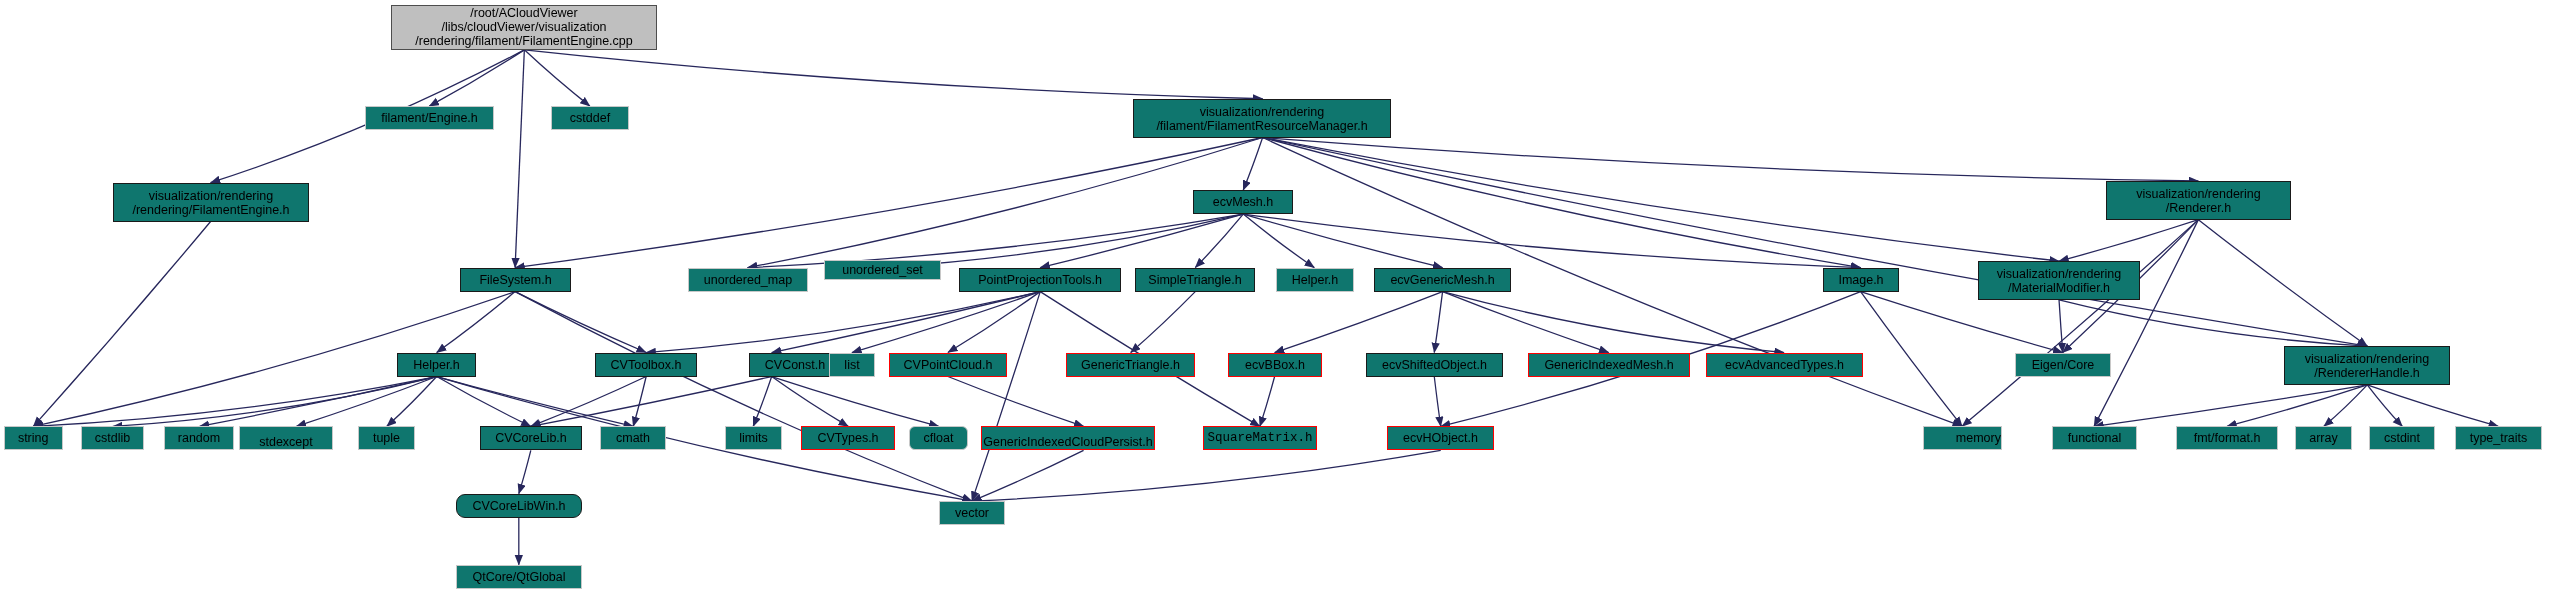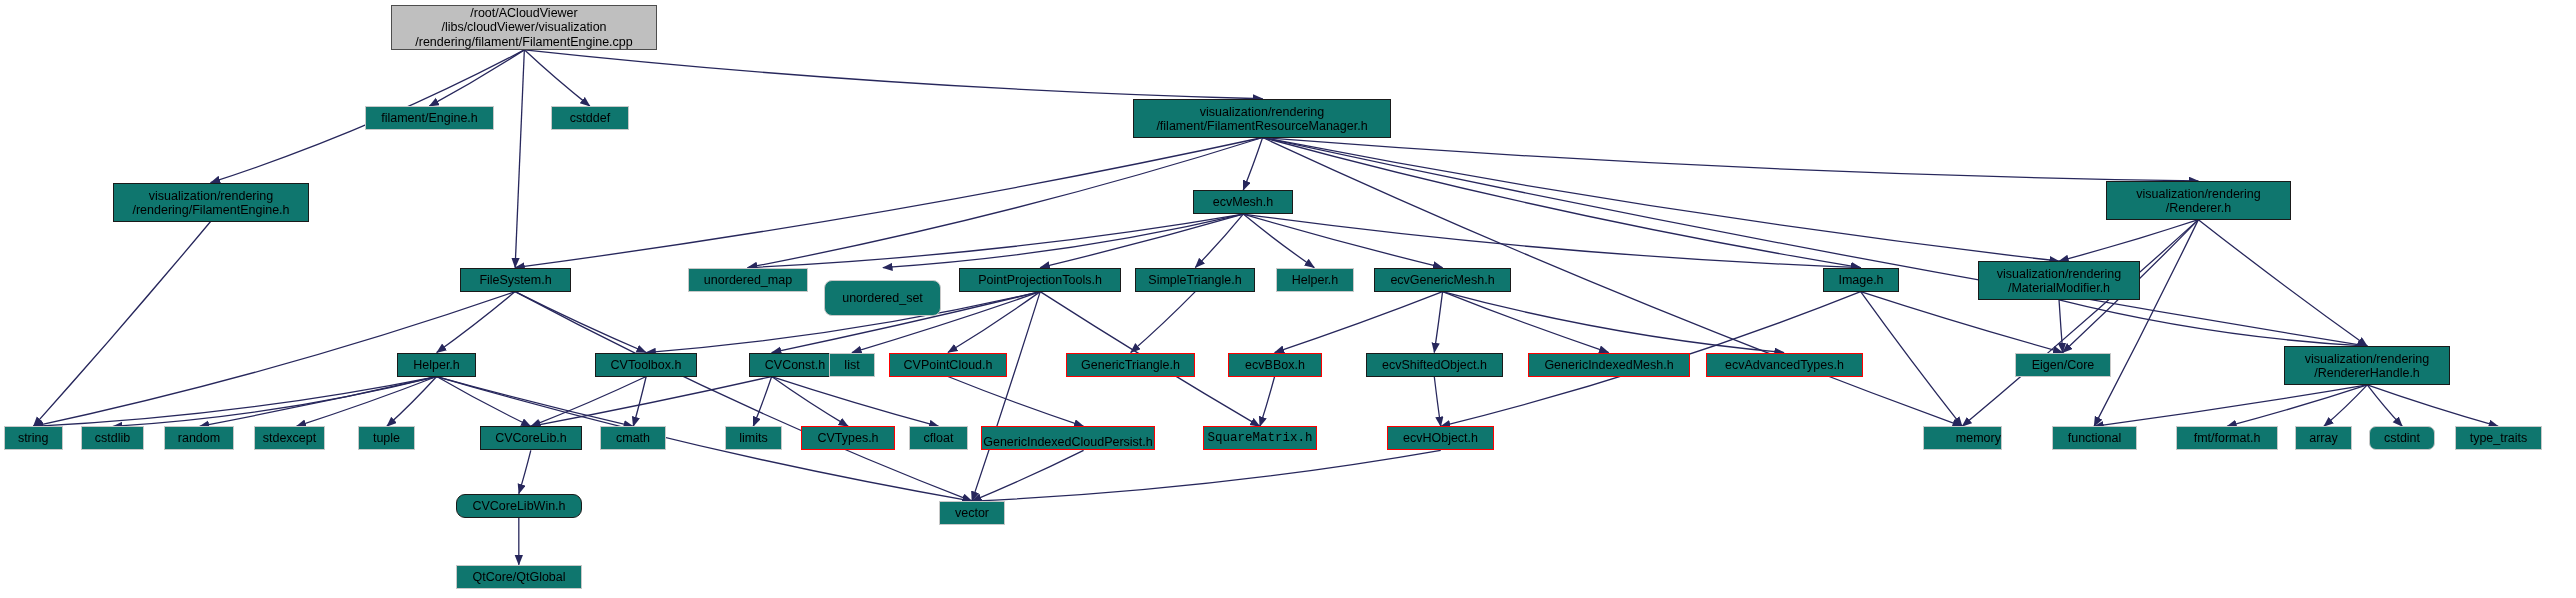--- a/index.html
+++ b/index.html
@@ -94,30 +94,30 @@
         <path d="M2565,417 Q2541.923,441.5 2518,462" marker-end="url(#arrow)"></path>
         <path d="M2565,417 Q2583.658,441.5 2603,462" marker-end="url(#arrow)"></path>
         <path d="M2565,417 Q2634.722,441.5 2707,462" marker-end="url(#arrow)"></path>
         <path d="M2565,417 Q2419.664,441.5 2269,462" marker-end="url(#arrow)"></path>
         <path d="M228,240 Q133.728,353 36,462" marker-end="url(#arrow)"></path>
         <path d="M1174,488 Q1114.589,517.5 1053,543" marker-end="url(#arrow)"></path>
         <path d="M1561,488 Q1311.572,531.5 1053,543" marker-end="url(#arrow)"></path>
       </g>
   </svg>
   <div id="node-layer">
-      <div class="node root" style="left: 391px; top: 4.6px; width: 266px; height: 45px; justify-content: space-between;"><span class="ln">/root/ACloudViewer</span><span class="ln">/libs/cloudViewer/visualization</span><span class="ln">/rendering/filament/FilamentEngine.cpp</span></div>
+      <div class="node root" style="left: 391px; top: 4.6px; width: 266px; height: 45px;"><span class="ln">/root/ACloudViewer</span><span class="ln">/libs/cloudViewer/visualization</span><span class="ln">/rendering/filament/FilamentEngine.cpp</span></div>
       <div class="node plain" style="left: 365px; top: 106px; width: 129px; height: 24px;"><span class="ln">filament/Engine.h</span></div>
       <div class="node plain" style="left: 551px; top: 106px; width: 78px; height: 24px;"><span class="ln">cstddef</span></div>
       <div class="node hdr" style="left: 1133px; top: 99px; width: 258px; height: 39px;"><span class="ln">visualization/rendering</span><span class="ln">/filament/FilamentResourceManager.h</span></div>
       <div class="node hdr" style="left: 113px; top: 183px; width: 196px; height: 39px;"><span class="ln">visualization/rendering</span><span class="ln">/rendering/FilamentEngine.h</span></div>
       <div class="node hdr" style="left: 2106px; top: 181px; width: 185px; height: 39px;"><span class="ln">visualization/rendering</span><span class="ln">/Renderer.h</span></div>
       <div class="node hdr" style="left: 1193px; top: 190px; width: 100px; height: 24px;"><span class="ln">ecvMesh.h</span></div>
       <div class="node hdr" style="left: 460px; top: 268px; width: 111px; height: 24px;"><span class="ln">FileSystem.h</span></div>
       <div class="node plain" style="left: 688px; top: 268px; width: 120px; height: 24px;"><span class="ln">unordered_map</span></div>
-      <div class="node plain" style="left: 824px; top: 280px; width: 117px; height: 36px; border-radius: 8px;"><span class="ln">unordered_set</span></div>
+      <div class="node plain" style="left: 824px; top: 260px; width: 117px; height: 20px;"><span class="ln">unordered_set</span></div>
       <div class="node hdr" style="left: 959px; top: 268px; width: 162px; height: 24px;"><span class="ln">PointProjectionTools.h</span></div>
       <div class="node hdr" style="left: 1135px; top: 268px; width: 120px; height: 24px;"><span class="ln">SimpleTriangle.h</span></div>
       <div class="node plain" style="left: 1276px; top: 268px; width: 78px; height: 24px;"><span class="ln">Helper.h</span></div>
       <div class="node hdr" style="left: 1374px; top: 268px; width: 137px; height: 24px;"><span class="ln">ecvGenericMesh.h</span></div>
       <div class="node hdr" style="left: 1823px; top: 268px; width: 76px; height: 24px;"><span class="ln">Image.h</span></div>
       <div class="node hdr" style="left: 1978px; top: 261px; width: 162px; height: 39px;"><span class="ln">visualization/rendering</span><span class="ln">/MaterialModifier.h</span></div>
       <div class="node hdr" style="left: 397px; top: 353px; width: 79px; height: 24px;"><span class="ln">Helper.h</span></div>
       <div class="node hdr" style="left: 595px; top: 353px; width: 102px; height: 24px;"><span class="ln">CVToolbox.h</span></div>
       <div class="node hdr" style="left: 725px; top: 353px; width: 92px; height: 24px; margin-left: 24px;"><span class="ln">CVConst.h</span></div>
       <div class="node plain" style="left: 829px; top: 353px; width: 46px; height: 24px;"><span class="ln">list</span></div>
@@ -125,34 +125,34 @@
       <div class="node red" style="left: 1066px; top: 353px; width: 129px; height: 24px;"><span class="ln">GenericTriangle.h</span></div>
       <div class="node red" style="left: 1228px; top: 353px; width: 94px; height: 24px;"><span class="ln">ecvBBox.h</span></div>
       <div class="node hdr" style="left: 1366px; top: 353px; width: 137px; height: 24px;"><span class="ln">ecvShiftedObject.h</span></div>
       <div class="node red" style="left: 1528px; top: 353px; width: 162px; height: 24px;"><span class="ln">GenericIndexedMesh.h</span></div>
       <div class="node red" style="left: 1706px; top: 353px; width: 157px; height: 24px;"><span class="ln">ecvAdvancedTypes.h</span></div>
       <div class="node plain" style="left: 2015px; top: 353px; width: 96px; height: 24px;"><span class="ln">Eigen/Core</span></div>
       <div class="node hdr" style="left: 2284px; top: 346px; width: 166px; height: 39px;"><span class="ln">visualization/rendering</span><span class="ln">/RendererHandle.h</span></div>
       <div class="node plain" style="left: 3.7px; top: 426px; width: 59px; height: 24px;"><span class="ln">string</span></div>
       <div class="node plain" style="left: 81px; top: 426px; width: 63px; height: 24px;"><span class="ln">cstdlib</span></div>
       <div class="node plain" style="left: 164px; top: 426px; width: 70px; height: 24px;"><span class="ln">random</span></div>
-      <div class="node plain" style="left: 254px; top: 426px; width: 71px; height: 24px;"><span class="ln">stdexcept</span></div>
+      <div class="node plain" style="left: 239px; top: 426px; width: 94px; height: 24px; justify-content: flex-end;"><span class="ln">stdexcept</span></div>
       <div class="node plain" style="left: 358px; top: 426px; width: 57px; height: 24px;"><span class="ln">tuple</span></div>
       <div class="node hdr" style="left: 480px; top: 426px; width: 102px; height: 24px;"><span class="ln">CVCoreLib.h</span></div>
       <div class="node plain" style="left: 600px; top: 426px; width: 66px; height: 24px;"><span class="ln">cmath</span></div>
       <div class="node plain" style="left: 725px; top: 426px; width: 57px; height: 24px;"><span class="ln">limits</span></div>
       <div class="node red" style="left: 801px; top: 426px; width: 94px; height: 24px;"><span class="ln">CVTypes.h</span></div>
-      <div class="node plain" style="left: 909px; top: 426px; width: 59px; height: 24px;"><span class="ln">cfloat</span></div>
+      <div class="node plain" style="left: 909px; top: 426px; width: 59px; height: 24px; border-radius: 6px;"><span class="ln">cfloat</span></div>
       <div class="node red" style="left: 981px; top: 426px; width: 174px; height: 24px; justify-content: flex-end;"><span class="ln">GenericIndexedCloudPersist.h</span></div>
       <div class="node red" style="left: 1203px; top: 426px; width: 114px; height: 24px; font-family: Liberation Mono, monospace;"><span class="ln">SquareMatrix.h</span></div>
       <div class="node red" style="left: 1387px; top: 426px; width: 107px; height: 24px;"><span class="ln">ecvHObject.h</span></div>
       <div class="node plain" style="left: 1923px; top: 426px; width: 79px; height: 24px; align-items: flex-end;"><span class="ln">memory</span></div>
       <div class="node plain" style="left: 2052px; top: 426px; width: 85px; height: 24px;"><span class="ln">functional</span></div>
       <div class="node plain" style="left: 2176px; top: 426px; width: 102px; height: 24px;"><span class="ln">fmt/format.h</span></div>
       <div class="node plain" style="left: 2295px; top: 426px; width: 57px; height: 24px;"><span class="ln">array</span></div>
-      <div class="node plain" style="left: 2369px; top: 426px; width: 66px; height: 24px; border-radius: 7px;"><span class="ln">cstdint</span></div>
+      <div class="node plain" style="left: 2369px; top: 426px; width: 66px; height: 24px;"><span class="ln">cstdint</span></div>
       <div class="node plain" style="left: 2455px; top: 426px; width: 87px; height: 24px;"><span class="ln">type_traits</span></div>
       <div class="node plain" style="left: 939px; top: 501px; width: 66px; height: 24px;"><span class="ln">vector</span></div>
       <div class="node hdr" style="left: 456px; top: 494px; width: 126px; height: 24px; border-radius: 9px;"><span class="ln">CVCoreLibWin.h</span></div>
       <div class="node plain" style="left: 456px; top: 565px; width: 126px; height: 24px;"><span class="ln">QtCore/QtGlobal</span></div>
     </div>
 </div>
 
 
 </body></html>

